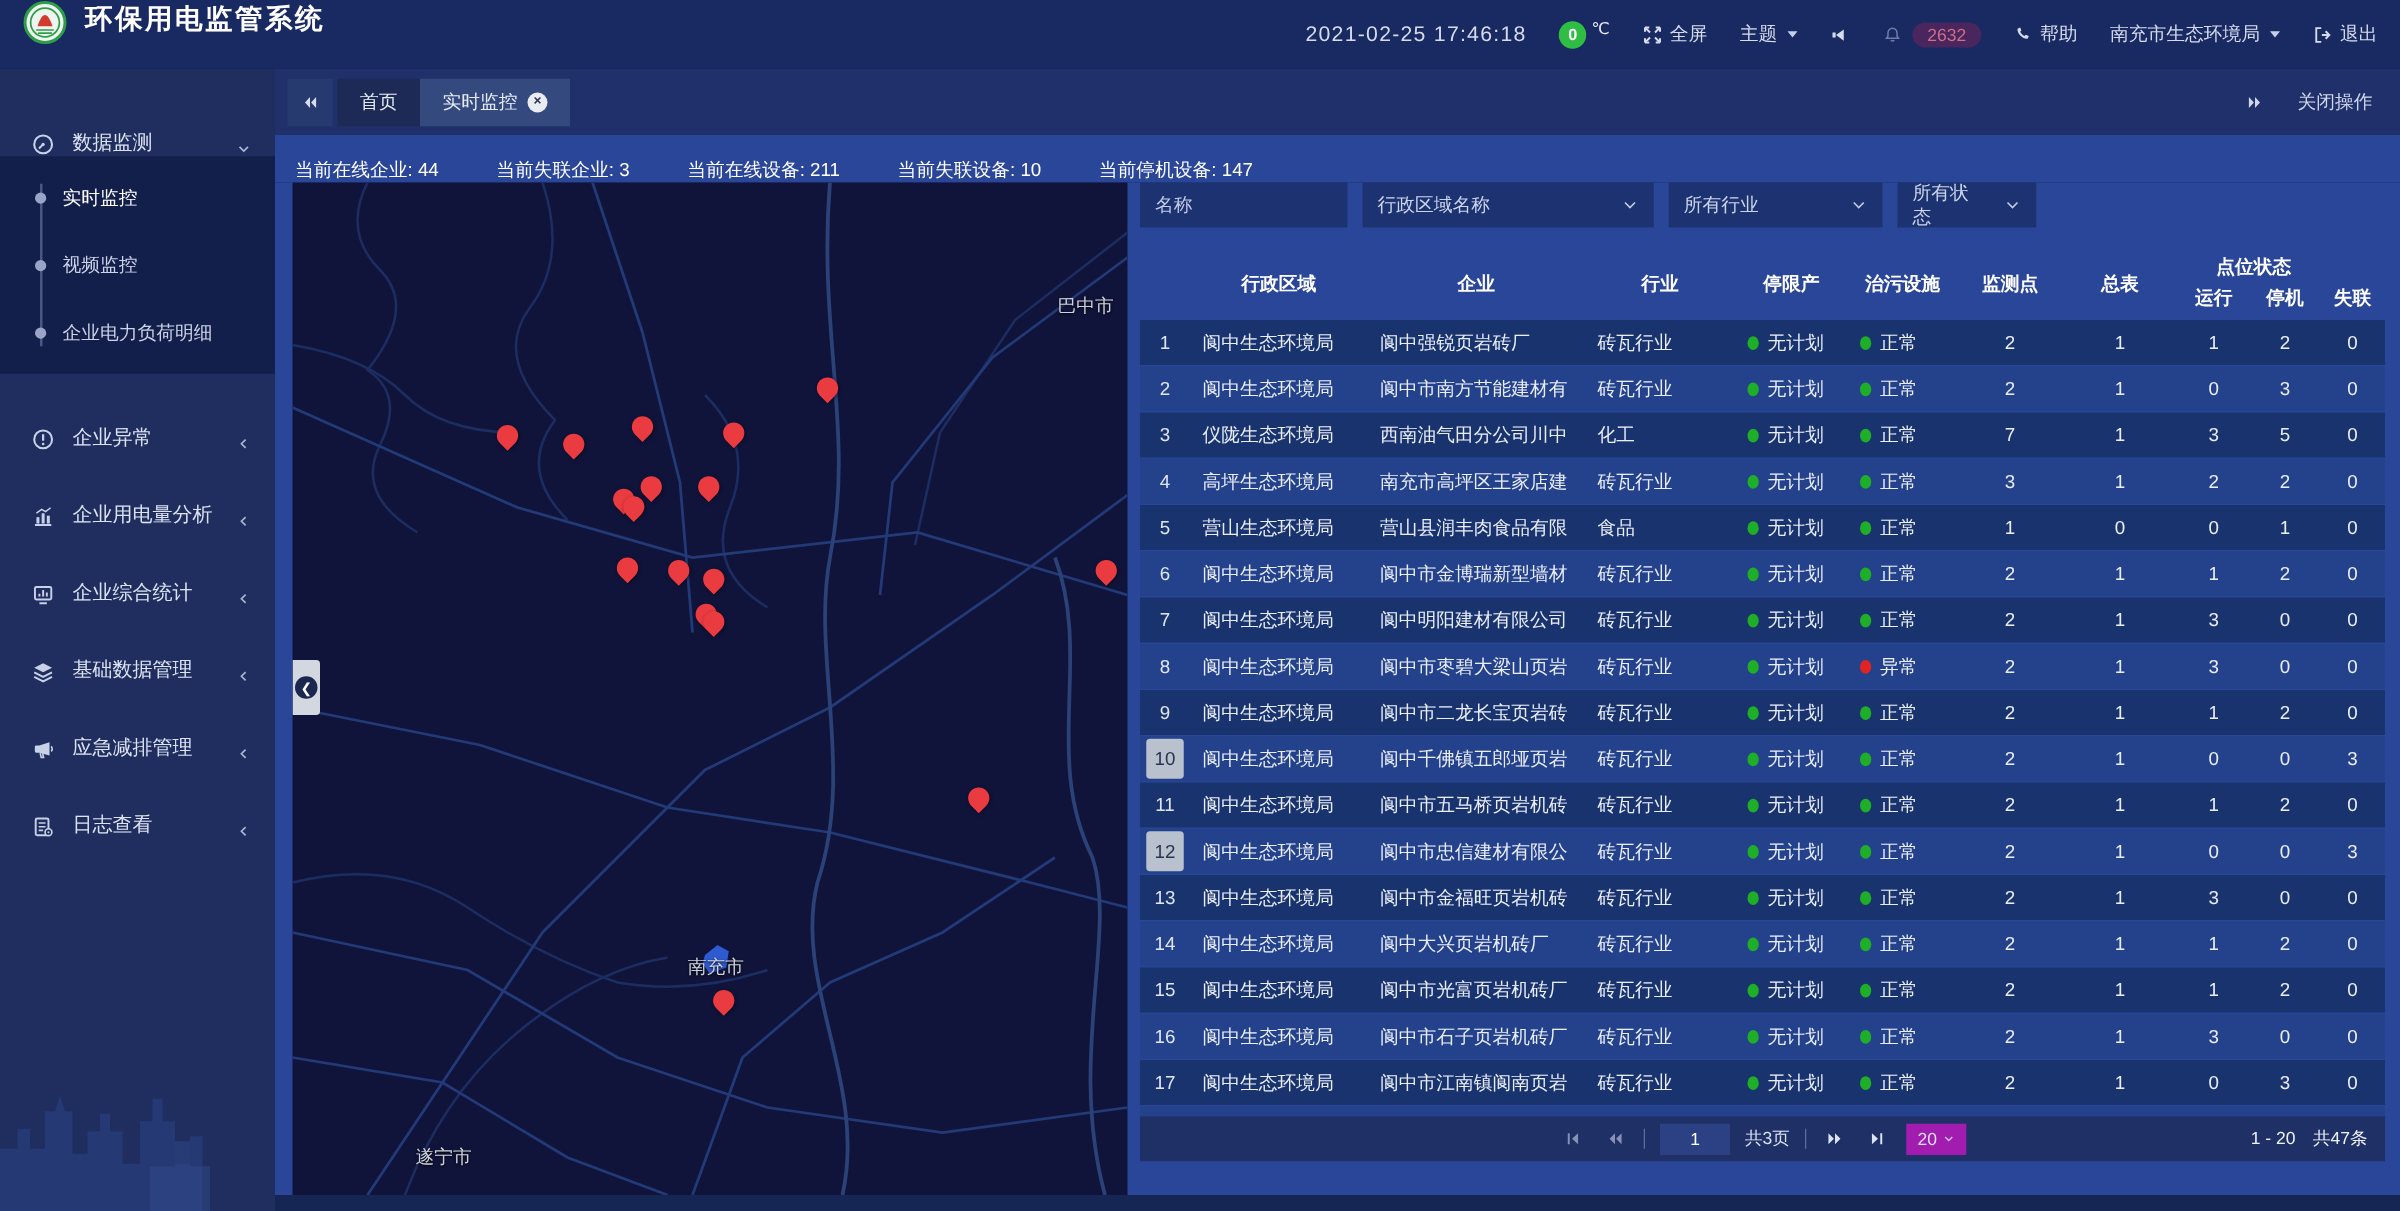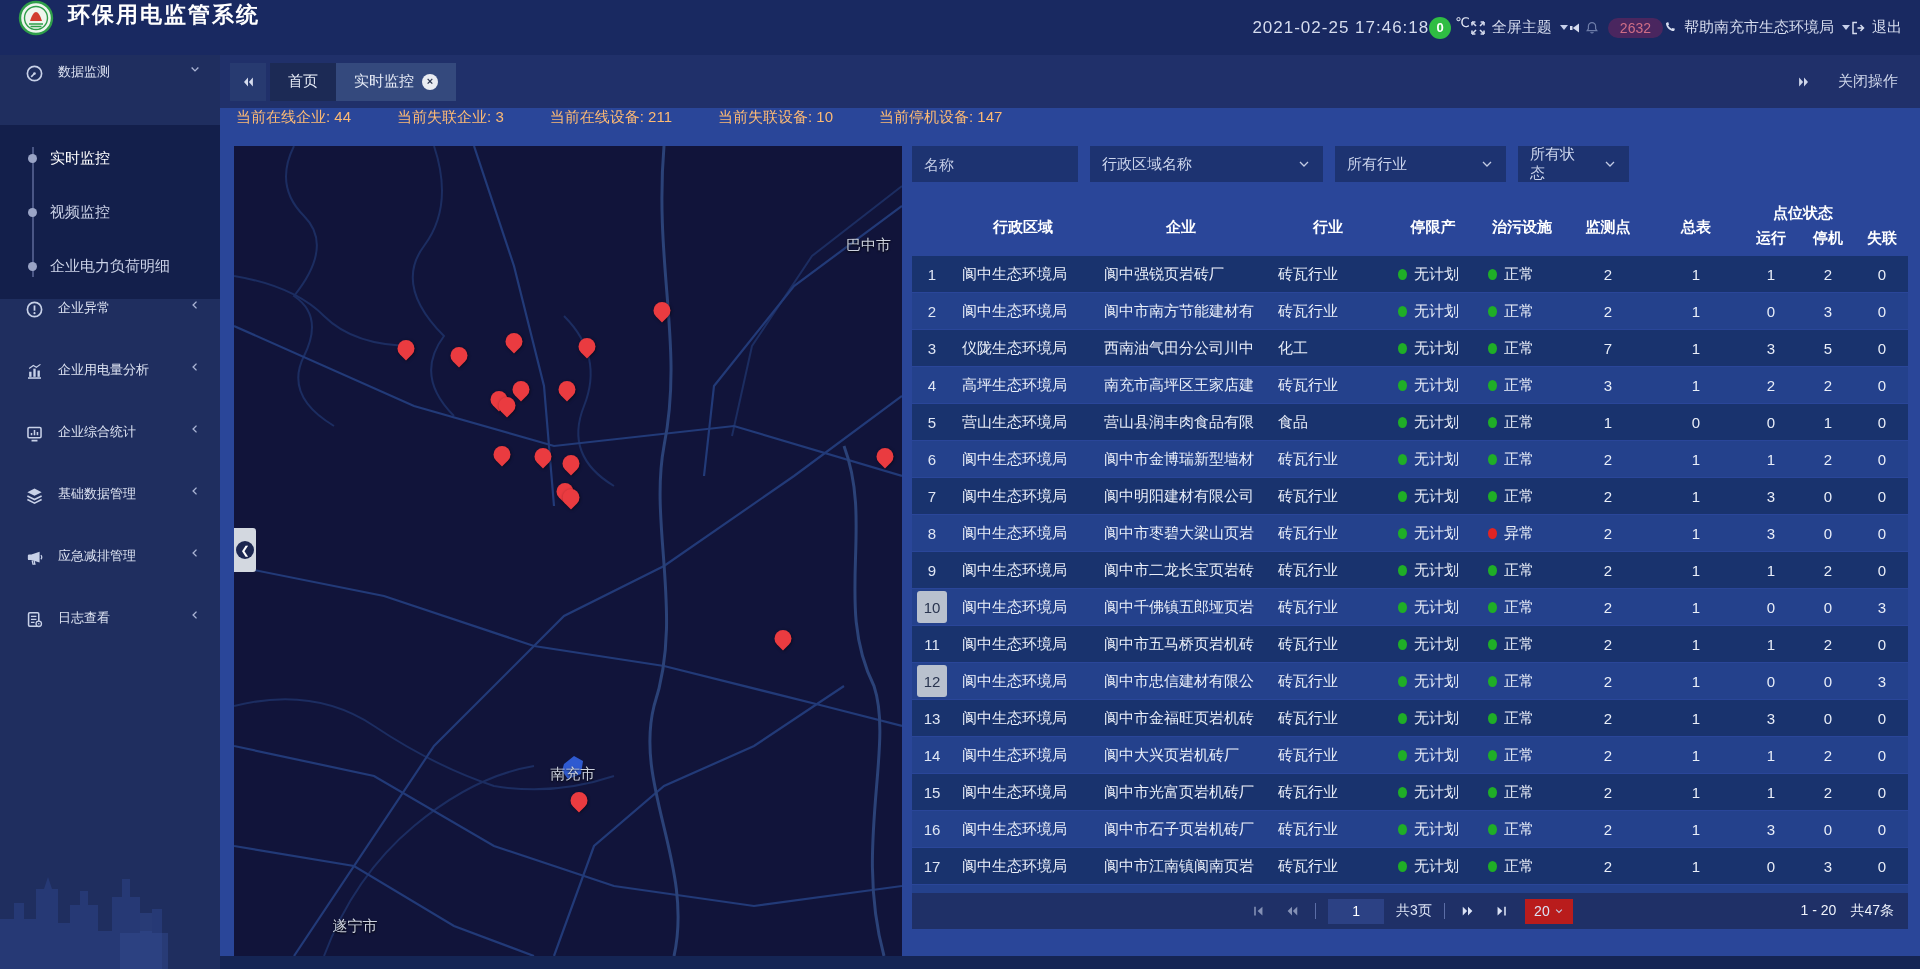--- a/index.html
+++ b/index.html
@@ -2,51 +2,51 @@
 <html><head>
 <meta charset="utf-8">
 <style>
   *{margin:0;padding:0;box-sizing:border-box}
   html,body{width:1920px;height:969px;overflow:hidden;font-family:"Liberation Sans","DejaVu Sans",sans-serif;background:#10204e}
   .app{width:1920px;height:969px;display:flex;flex-direction:column}
   
   .topbar{height:55px;background:#192961;display:flex;padding:0 18px;flex:none}
   .logo{width:36px;height:36px;margin-right:14px;flex:none}
   .app-title{color:#fff;font-size:22px;font-weight:bold;letter-spacing:2px}
-  .top-right{margin-left:auto;display:flex;align-items:center;color:#d6dcee;font-size:15px}
+  .top-right{margin-left:auto;display:flex;align-items:center;gap:26px;color:#d6dcee;font-size:15px}
   .dtime{font-size:17px;color:#d6dcee;letter-spacing:1px}
   .temp{display:flex;align-items:flex-start;gap:4px}
   .temp-circle{width:22px;height:22px;border-radius:50%;background:#2fbd43;color:#fff;font-size:13px;font-weight:bold;display:flex;align-items:center;justify-content:center}
   .temp-unit{color:#e8ecf8;font-size:13px;margin-top:-2px}
   .hitem{display:flex;align-items:center;gap:6px;cursor:pointer;white-space:nowrap}
   .caret-down{width:0;height:0;border-left:4px solid transparent;border-right:4px solid transparent;border-top:5px solid #c7d0ea;display:inline-block;margin-left:2px}
   .pill{background:rgba(224,32,90,.25);color:#cf6e86;border-radius:11px;padding:2px 12px;font-size:14px;margin-left:2px}
   
   .shell{flex:1;display:flex;min-height:0}
   
   .sidebar{width:220px;background:#1f2e5f;flex:none;position:relative;overflow:hidden;padding-top:8px}
-  .nav-item{height:62px;display:flex;align-items:flex-start;padding:0 18px 0 24px;color:#dde3f2;font-size:13px;cursor:pointer;position:relative}
+  .nav-item{height:62px;display:flex;align-items:flex-end;padding:0 18px 0 24px;color:#dde3f2;font-size:16px;cursor:pointer;position:relative}
   .nav-ic{width:20px;height:20px;margin-right:14px;display:flex;align-items:center;justify-content:center;flex:none}
   .nav-lb{flex:1;white-space:nowrap}
   .nav-caret{width:14px;display:flex;justify-content:center}
   .submenu{background:#131f4b;position:relative;padding:6px 0}
   .rail{position:absolute;left:32px;top:22px;bottom:22px;width:2px;background:#4a5685}
   .sub-item{height:54px;display:flex;align-items:center;padding-left:50px;color:#ccd3e8;font-size:15px;cursor:pointer;position:relative}
   .sub-item .dot{position:absolute;left:28px;width:9px;height:9px;border-radius:50%;background:#9aa4c6}
   .sub-item.active{color:#fff}
   .skyline{position:absolute;bottom:0;left:0;width:220px;opacity:.45}
   
   .content{flex:1;display:flex;flex-direction:column;min-width:0}
   .tabbar{height:53px;background:#20306a;display:flex;align-items:center;padding:0 0 0 10px;flex:none}
   .tab-scroll{width:36px;height:38px;display:flex;align-items:center;justify-content:center;background:#273a70;cursor:pointer;margin-right:4px}
   .tab{height:38px;display:flex;align-items:center;padding:0 18px;color:#e6ebf6;font-size:15px;background:#1c2a55;cursor:pointer;gap:8px}
   .tab.active{background:#34497d}
   .tab-close{width:16px;height:16px;border-radius:50%;background:#e9ecf2;color:#2a3550;font-size:11px;font-weight:bold;display:flex;align-items:center;justify-content:center;line-height:1}
   .tabbar-right{margin-left:auto;display:flex;align-items:center;gap:26px;padding-right:22px;color:#cfd6ea;font-size:15px}
-  .statsbar{height:38px;background:#2a4699;display:flex;align-items:flex-start;gap:46px;padding-left:16px;color:#fdba74;font-size:15px;flex:none}
+  .statsbar{height:38px;background:#2a4699;display:flex;align-items:flex-end;gap:46px;padding-left:16px;color:#ffffff;font-size:15px;flex:none}
   
   .workspace{height:810px;background:#2a4699;display:flex;padding:0 12px 0 14px;flex:none}
   .map{width:668px;height:810px;background:#11143a;position:relative;overflow:hidden;flex:none}
   .map svg.roads{position:absolute;inset:0}
   .maplabel{position:absolute;transform:translate(-50%,-50%);color:#cdd2de;font-size:15px;white-space:nowrap;text-shadow:0 1px 2px #000}
   .pin{position:absolute;width:17px;height:17px;background:#ea3b40;border-radius:50% 50% 50% 0;transform:translate(-50%,-100%) rotate(-45deg);box-shadow:0 1px 3px rgba(0,0,0,.5)}
   .map-collapse{position:absolute;left:0;top:382px;width:22px;height:44px;background:#d3d8e0;border-radius:0 3px 3px 0;display:flex;align-items:center;justify-content:center;cursor:pointer;z-index:5}
   .map-collapse .cc{width:18px;height:18px;border-radius:50%;background:#1c2750;color:#fff;font-size:11px;display:flex;align-items:center;justify-content:center}
   
   .panel{flex:1;margin-left:10px;display:flex;flex-direction:column;min-width:0}
@@ -71,21 +71,21 @@
   .cc{justify-content:center}
   .st{width:9px;height:11px;border-radius:50%;margin-right:7px;flex:none}
   .st.green{background:#1fae27}
   .st.red{background:#e02424}
   .numbadge{min-width:30px;height:32px;display:inline-flex;align-items:center;justify-content:center;background:#b9c1ce;color:#2a3550;border-radius:3px;padding:0 4px}
   
   .pager{height:36px;background:#1f3067;display:flex;align-items:center;justify-content:center;gap:12px;position:relative;flex:none;color:#dbe2f4;font-size:14px}
   .pgbtn{display:flex;align-items:center;justify-content:center;width:22px;height:22px;cursor:pointer}
   .vsep{width:1px;height:16px;background:#5b6da6}
   .pg-input{width:56px;height:25px;background:#2c4184;border:none;outline:none;color:#fff;text-align:center;font-size:14px}
-  .pg-size{width:48px;height:25px;background:#b91c1c;display:flex;align-items:center;justify-content:center;gap:4px;cursor:pointer}
+  .pg-size{width:48px;height:25px;background:#a21caf;display:flex;align-items:center;justify-content:center;gap:4px;cursor:pointer}
   .pager-right{position:absolute;right:14px;display:flex;gap:14px;color:#eef2fb}
   .footer-strip{height:13px;background:#152554;flex:none}
   .spacer{flex:1}
 </style>
 </head>
 <body>
 
 <div class="app">
 
   <header class="topbar">

